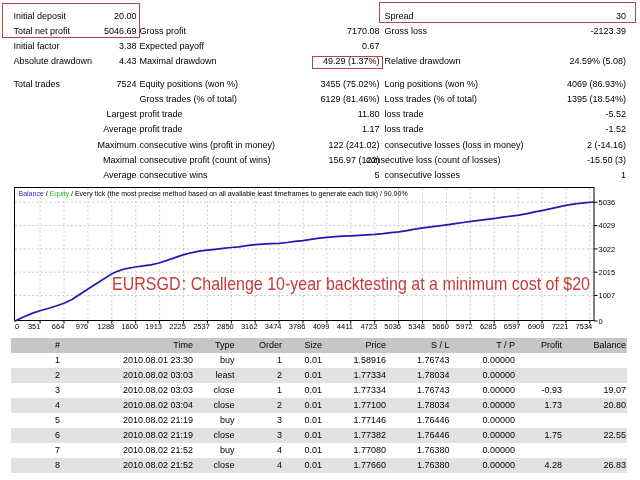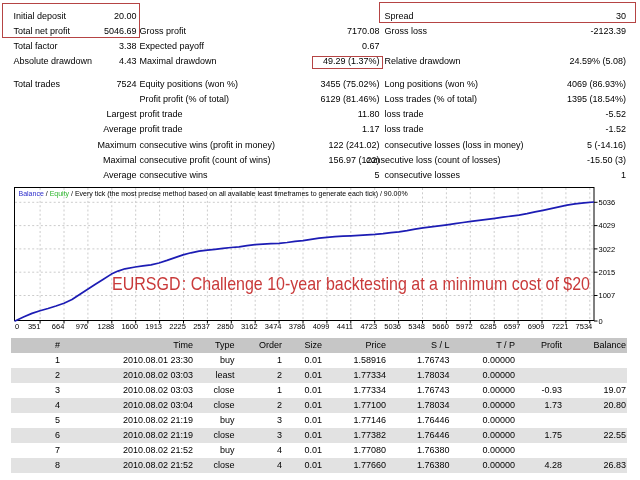--- a/index.html
+++ b/index.html
@@ -10,55 +10,55 @@
 <div class="t" style="left:13.5px;top:8.5px">Initial deposit</div>
 <div class="t r" style="left:64.5px;width:72px;top:8.5px">20.00</div>
 <div class="t" style="left:384.5px;top:8.5px">Spread</div>
 <div class="t r" style="left:506px;width:120px;top:8.5px">30</div>
 <div class="t" style="left:13.5px;top:23.5px">Total net profit</div>
 <div class="t r" style="left:64.5px;width:72px;top:23.5px">5046.69</div>
 <div class="t" style="left:139.5px;top:23.5px">Gross profit</div>
 <div class="t r" style="left:279.5px;width:100px;top:23.5px">7170.08</div>
 <div class="t" style="left:384.5px;top:23.5px">Gross loss</div>
 <div class="t r" style="left:506px;width:120px;top:23.5px">-2123.39</div>
-<div class="t" style="left:13.5px;top:38.8px">Total factor</div>
+<div class="t" style="left:13.5px;top:38.8px">Initial factor</div>
 <div class="t r" style="left:64.5px;width:72px;top:38.8px">3.38</div>
 <div class="t" style="left:139.5px;top:38.8px">Expected payoff</div>
 <div class="t r" style="left:279.5px;width:100px;top:38.8px">0.67</div>
 <div class="t" style="left:13.5px;top:54.0px">Absolute drawdown</div>
 <div class="t r" style="left:64.5px;width:72px;top:54.0px">4.43</div>
 <div class="t" style="left:139.5px;top:54.0px">Maximal drawdown</div>
 <div class="t r" style="left:279.5px;width:100px;top:54.0px">49.29 (1.37%)</div>
 <div class="t" style="left:384.5px;top:54.0px">Relative drawdown</div>
 <div class="t r" style="left:506px;width:120px;top:54.0px">24.59% (5.08)</div>
 <div class="t" style="left:13.5px;top:77.3px">Total trades</div>
 <div class="t r" style="left:64.5px;width:72px;top:77.3px">7524</div>
 <div class="t" style="left:139.5px;top:77.3px">Equity positions (won %)</div>
 <div class="t r" style="left:279.5px;width:100px;top:77.3px">3455 (75.02%)</div>
 <div class="t" style="left:384.5px;top:77.3px">Long positions (won %)</div>
 <div class="t r" style="left:506px;width:120px;top:77.3px">4069 (86.93%)</div>
-<div class="t" style="left:139.5px;top:92.3px">Profit profit (% of total)</div>
+<div class="t" style="left:139.5px;top:92.3px">Gross trades (% of total)</div>
 <div class="t r" style="left:279.5px;width:100px;top:92.3px">6129 (81.46%)</div>
 <div class="t" style="left:384.5px;top:92.3px">Loss trades (% of total)</div>
 <div class="t r" style="left:506px;width:120px;top:92.3px">1395 (18.54%)</div>
 <div class="t r" style="left:64.5px;width:72px;top:107.4px">Largest</div>
 <div class="t" style="left:139.5px;top:107.4px">profit trade</div>
 <div class="t r" style="left:279.5px;width:100px;top:107.4px">11.80</div>
 <div class="t" style="left:384.5px;top:107.4px">loss trade</div>
 <div class="t r" style="left:506px;width:120px;top:107.4px">-5.52</div>
 <div class="t r" style="left:64.5px;width:72px;top:122.4px">Average</div>
 <div class="t" style="left:139.5px;top:122.4px">profit trade</div>
 <div class="t r" style="left:279.5px;width:100px;top:122.4px">1.17</div>
 <div class="t" style="left:384.5px;top:122.4px">loss trade</div>
 <div class="t r" style="left:506px;width:120px;top:122.4px">-1.52</div>
 <div class="t r" style="left:64.5px;width:72px;top:137.5px">Maximum</div>
 <div class="t" style="left:139.5px;top:137.5px">consecutive wins (profit in money)</div>
 <div class="t r" style="left:279.5px;width:100px;top:137.5px">122 (241.02)</div>
 <div class="t" style="left:384.5px;top:137.5px">consecutive losses (loss in money)</div>
-<div class="t r" style="left:506px;width:120px;top:137.5px">5 (-14.16)</div>
+<div class="t r" style="left:506px;width:120px;top:137.5px">2 (-14.16)</div>
 <div class="t r" style="left:64.5px;width:72px;top:152.5px">Maximal</div>
 <div class="t" style="left:139.5px;top:152.5px">consecutive profit (count of wins)</div>
 <div class="t r" style="left:279.5px;width:100px;top:152.5px">156.97 (122)</div>
 <div class="t" style="left:366px;top:152.5px">consecutive loss (count of losses)</div>
 <div class="t r" style="left:506px;width:120px;top:152.5px">-15.50 (3)</div>
 <div class="t r" style="left:64.5px;width:72px;top:167.5px">Average</div>
 <div class="t" style="left:139.5px;top:167.5px">consecutive wins</div>
 <div class="t r" style="left:279.5px;width:100px;top:167.5px">5</div>
 <div class="t" style="left:384.5px;top:167.5px">consecutive losses</div>
 <div class="t r" style="left:506px;width:120px;top:167.5px">1</div>

